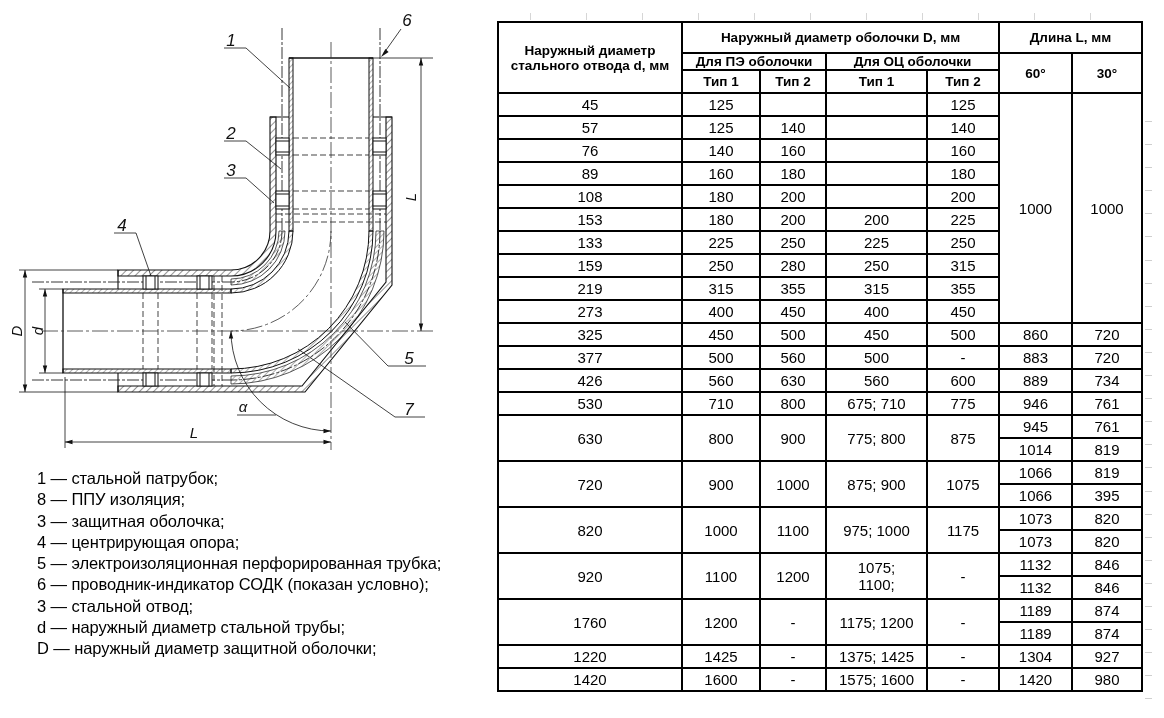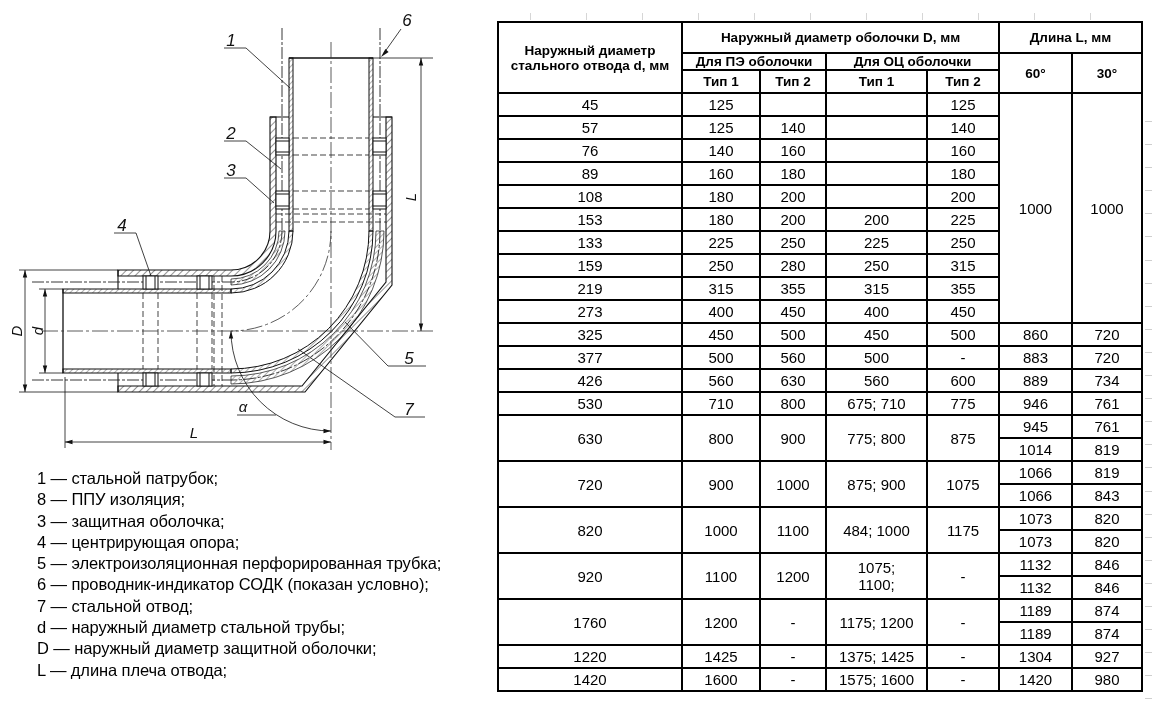--- a/index.html
+++ b/index.html
@@ -163,24 +163,23 @@
     </g>
   </svg>
 
   <div class="legend">
     <div>1 — стальной патрубок;</div>
     <div>8 — ППУ изоляция;</div>
     <div>3 — защитная оболочка;</div>
     <div>4 — центрирующая опора;</div>
     <div>5 — электроизоляционная перфорированная трубка;</div>
     <div>6 — проводник-индикатор СОДК (показан условно);</div>
-    <div>7 — стальной отвод;</div>
+    <div>3 — стальной отвод;</div>
     <div>d — наружный диаметр стальной трубы;</div>
     <div>D — наружный диаметр защитной оболочки;</div>
-    <div>L — длина плеча отвода;</div>
   </div>
 
   <div class="stubs-top"></div>
   <div class="stubs-right"></div>
 
   <table class="spec">
     <colgroup>
       <col style="width:184px">
         <col style="width:78px">
         <col style="width:66px">
@@ -335,27 +334,27 @@
           <td rowspan="2">720</td>
           <td rowspan="2">900</td>
           <td rowspan="2">1000</td>
           <td rowspan="2">875; 900</td>
           <td rowspan="2">1075</td>
           <td>1066</td>
           <td>819</td>
         </tr>
       <tr>
           <td>1066</td>
-          <td>843</td>
+          <td>395</td>
         </tr>
       <tr>
           <td rowspan="2">820</td>
           <td rowspan="2">1000</td>
           <td rowspan="2">1100</td>
-          <td rowspan="2">484; 1000</td>
+          <td rowspan="2">975; 1000</td>
           <td rowspan="2">1175</td>
           <td>1073</td>
           <td>820</td>
         </tr>
       <tr>
           <td>1073</td>
           <td>820</td>
         </tr>
       <tr>
           <td rowspan="2">920</td>

